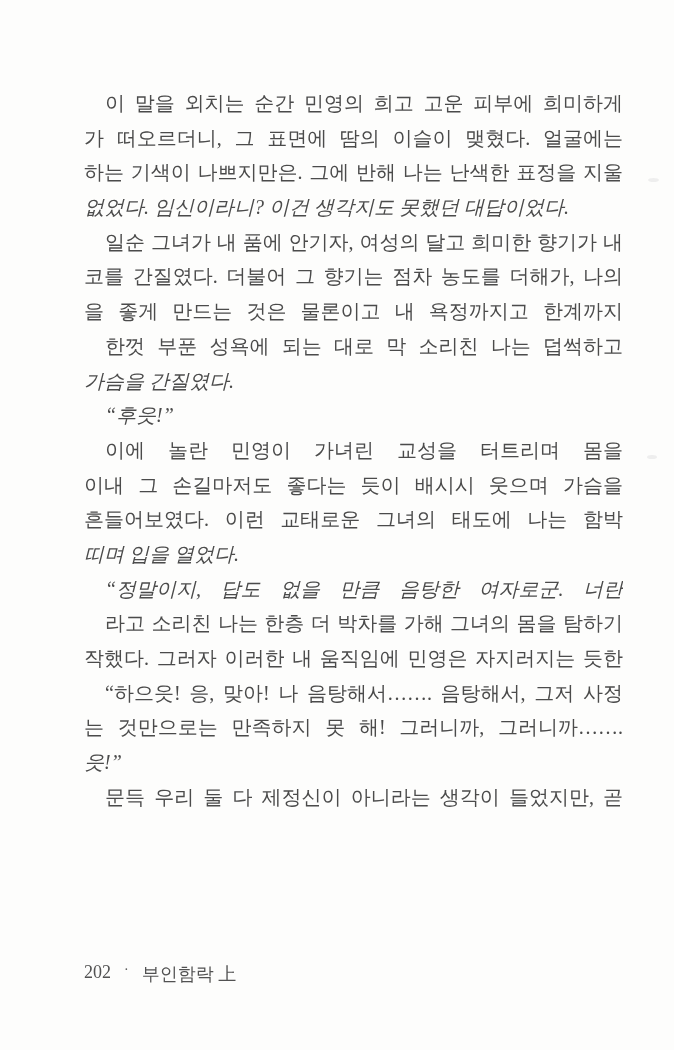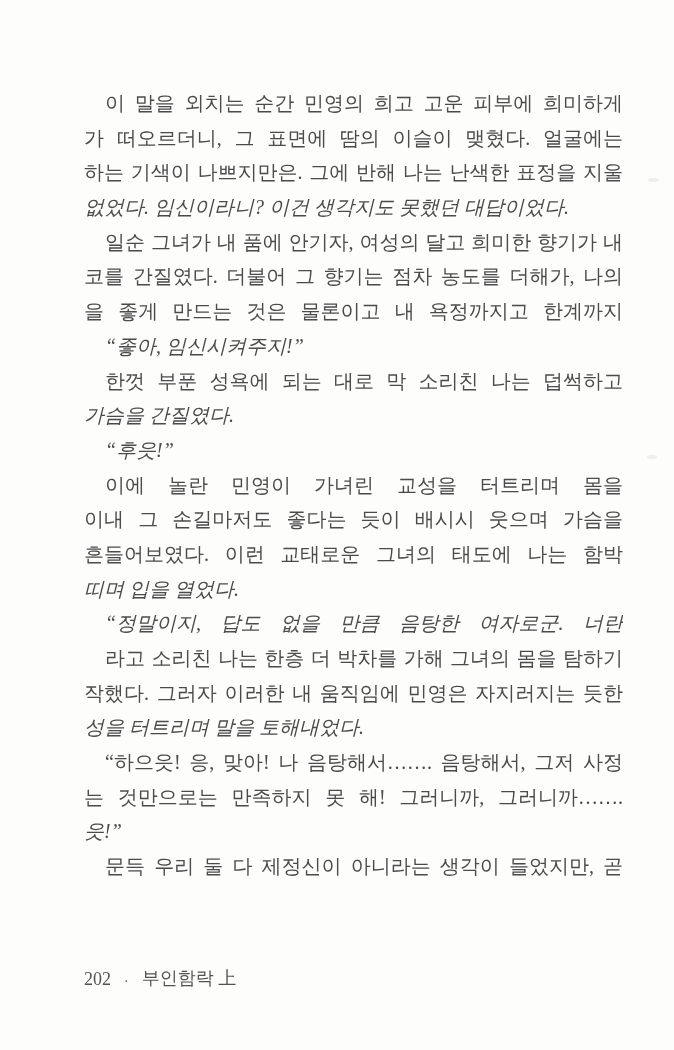--- a/index.html
+++ b/index.html
@@ -44,21 +44,21 @@
   }
   .ln.in {
     text-indent: 21px;
   }
   .footer {
     position: absolute;
     left: 84px;
     top: 962px;
     height: 28px;
     display: flex;
-    align-items: flex-end;
+    align-items: flex-start;
     gap: 13px;
     font-size: 18px;
     color: #525252;
   }
   .footer .dot {
     font-size: 14px;
     color: #5a5a5a;
   }
   .smudge {
     position: absolute;
@@ -74,32 +74,30 @@
 <div class="page">
 
   <div class="text-block">
     <div class="ln in">이 말을 외치는 순간 민영의 희고 고운 피부에 희미하게 홍조</div>
     <div class="ln">가 떠오르더니, 그 표면에 땀의 이슬이 맺혔다. 얼굴에는 초조해</div>
     <div class="ln">하는 기색이 나쁘지만은. 그에 반해 나는 난색한 표정을 지울 수</div>
     <div class="ln end">없었다. 임신이라니? 이건 생각지도 못했던 대답이었다.</div>
     <div class="ln in">일순 그녀가 내 품에 안기자, 여성의 달고 희미한 향기가 내</div>
     <div class="ln">코를 간질였다. 더불어 그 향기는 점차 농도를 더해가, 나의 기분</div>
     <div class="ln">을 좋게 만드는 것은 물론이고 내 욕정까지고 한계까지 끌어올렸</div>
-    <div class="ln in end">“좋아, 임신시켜주지!”</div>
     <div class="ln in">한껏 부푼 성욕에 되는 대로 막 소리친 나는 덥썩하고 민영의</div>
     <div class="ln end">가슴을 간질였다.</div>
     <div class="ln in end">“후읏!”</div>
     <div class="ln in">이에 놀란 민영이 가녀린 교성을 터트리며 몸을 비틀었지만,</div>
     <div class="ln">이내 그 손길마저도 좋다는 듯이 배시시 웃으며 가슴을 위아래로</div>
     <div class="ln">흔들어보였다. 이런 교태로운 그녀의 태도에 나는 함박 미소를</div>
     <div class="ln end">띠며 입을 열었다.</div>
     <div class="ln in end">“정말이지, 답도 없을 만큼 음탕한 여자로군. 너란 여잔……!”</div>
     <div class="ln in">라고 소리친 나는 한층 더 박차를 가해 그녀의 몸을 탐하기 시</div>
     <div class="ln">작했다. 그러자 이러한 내 움직임에 민영은 자지러지는 듯한 교</div>
-    <div class="ln end">성을 터트리며 말을 토해내었다.</div>
     <div class="ln in">“하으읏! 응, 맞아! 나 음탕해서……. 음탕해서, 그저 사정 당하</div>
     <div class="ln">는 것만으로는 만족하지 못 해! 그러니까, 그러니까……. 하으으</div>
     <div class="ln end">읏!”</div>
     <div class="ln in">문득 우리 둘 다 제정신이 아니라는 생각이 들었지만, 곧 그런</div>
   </div>
 
   <div class="footer">
     <span>202</span>
     <span class="dot">·</span>
     <span>부인함락 上</span>

